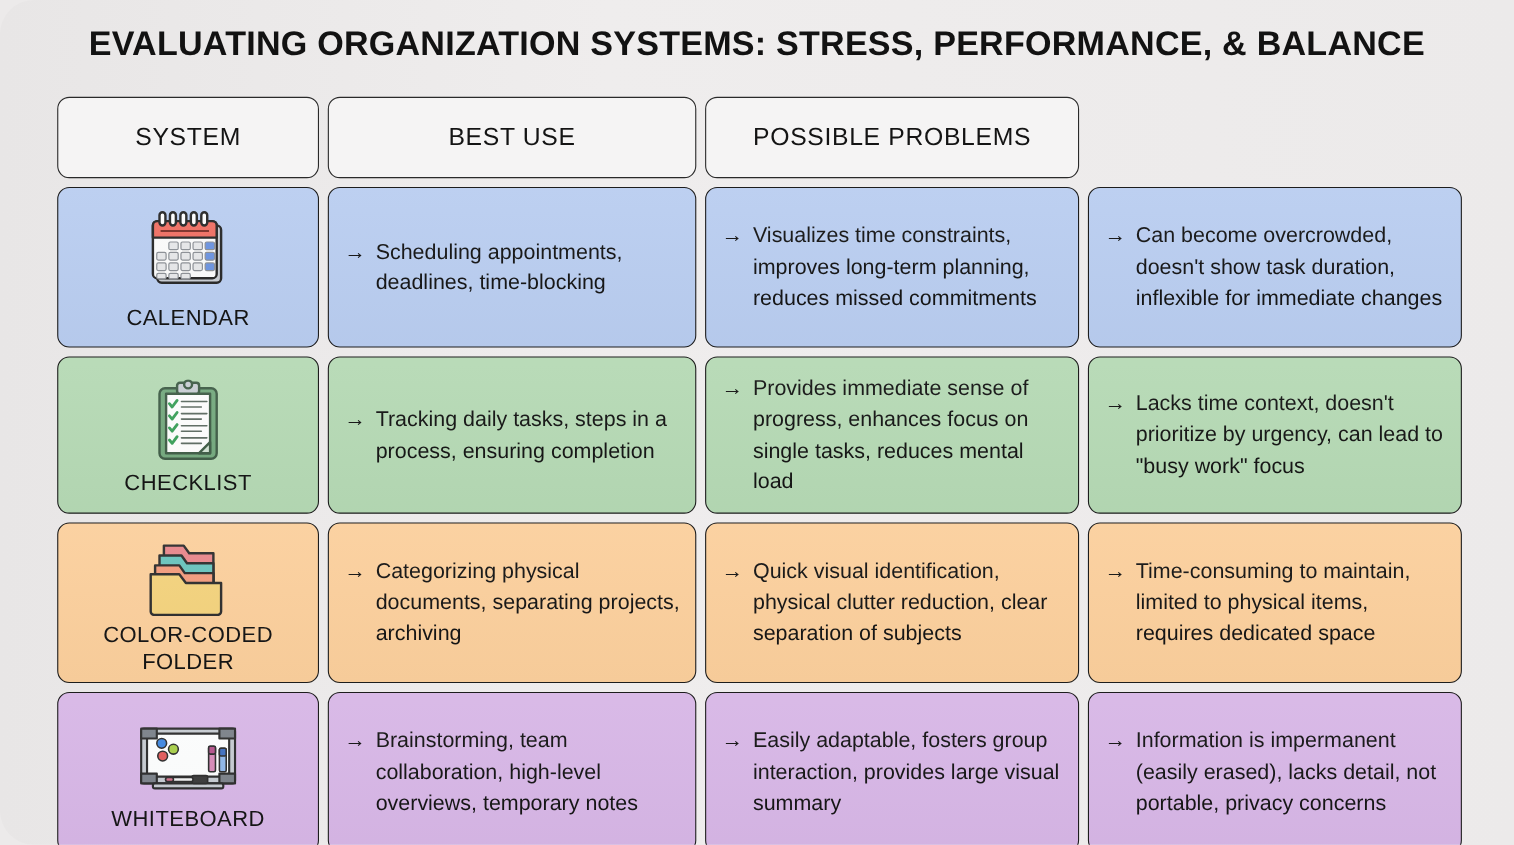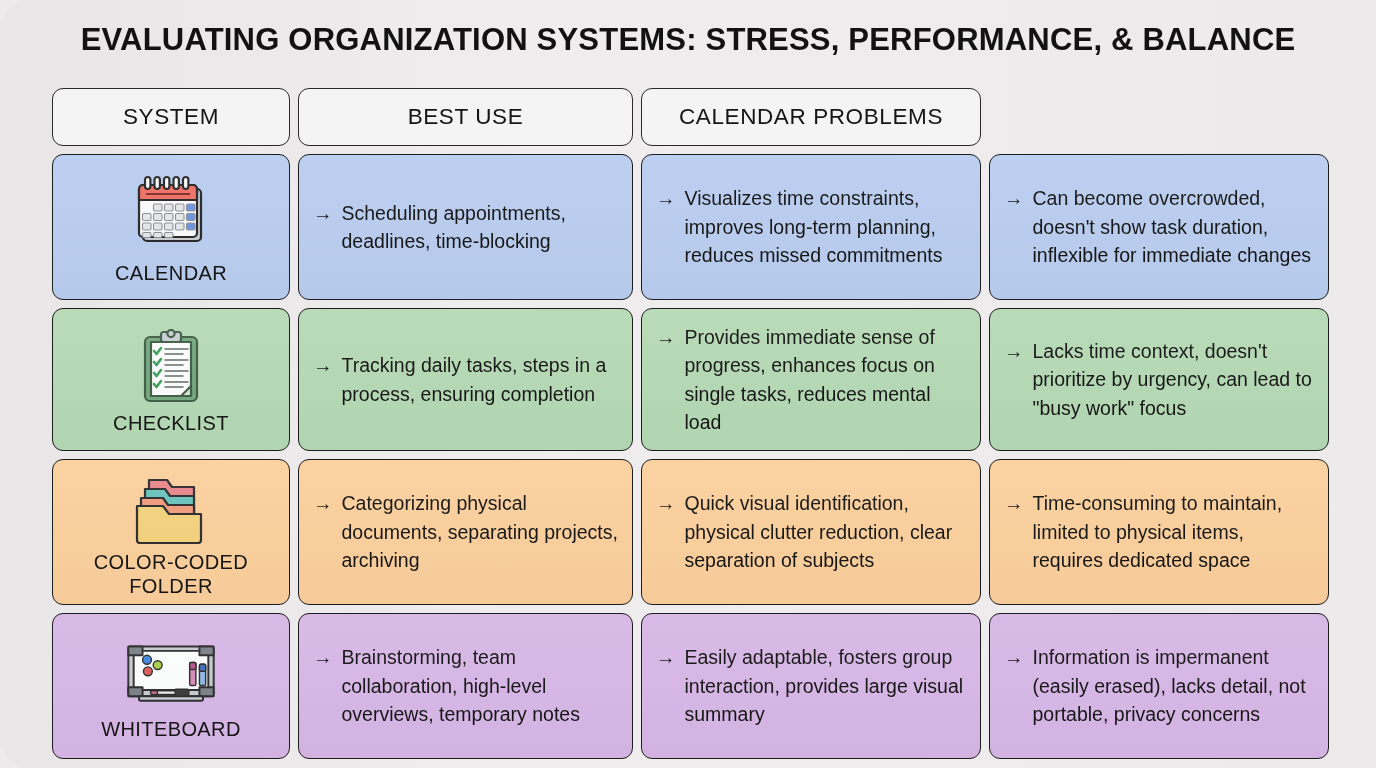--- a/index.html
+++ b/index.html
@@ -56,21 +56,21 @@
   .col-system   { width: 238px; flex: 0 0 238px; }
   .col-best     { width: 335px; flex: 0 0 335px; }
   .col-str      { width: 340px; flex: 0 0 340px; }
   .col-prob     { width: 340px; flex: 0 0 340px; }
 
   
   .hdr {
     background: #f5f4f4;
     border: 1.6px solid #2a2a2a;
     border-radius: 11px;
-    height: 58px;
+    height: 74px;
     display: flex;
     align-items: center;
     justify-content: center;
     font-size: 22.5px;
     letter-spacing: 0.6px;
     color: #141414;
     box-sizing: border-box;
   }
 
   
@@ -158,21 +158,21 @@
 
 <div id="page">
 
   <div class="title">EVALUATING ORGANIZATION SYSTEMS: STRESS, PERFORMANCE, &amp; BALANCE</div>
 
   <div class="table">
 
     <div class="row">
       <div class="hdr col-system">SYSTEM</div>
       <div class="hdr col-best">BEST USE</div>
-      <div class="hdr col-prob">CALENDAR PROBLEMS</div>
+      <div class="hdr col-prob">POSSIBLE PROBLEMS</div>
     </div>
 
     <div class="row row-body r1">
       <div class="cell cell-system col-system tint-blue">
         <div class="icon-wrap">
           <svg width="88" height="80" viewBox="0 0 88 80">
             <g stroke="#262626" stroke-width="2.2" stroke-linejoin="round">
               <rect x="16" y="14" width="58" height="52" rx="4" fill="#c8ccd2"></rect>
               <rect x="12" y="10" width="58" height="52" rx="4" fill="#fbfbfb"></rect>
               <path d="M12 14a4 4 0 0 1 4-4h50a4 4 0 0 1 4 4v11H12z" fill="#ef6f63"></path>

